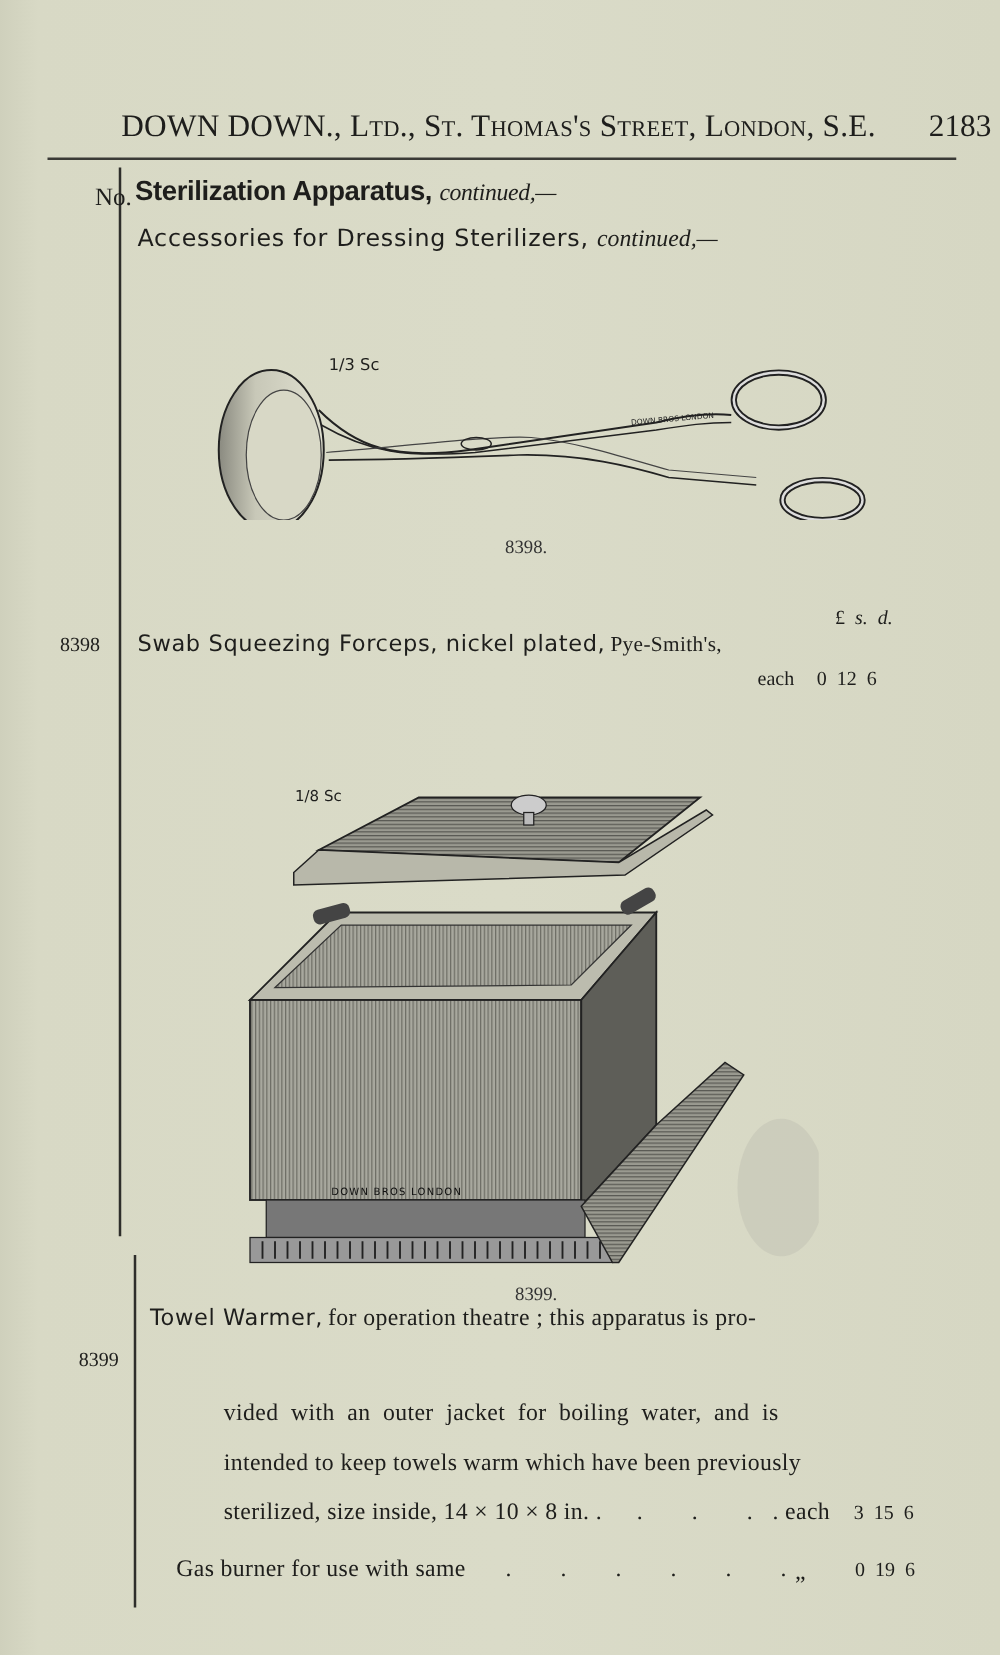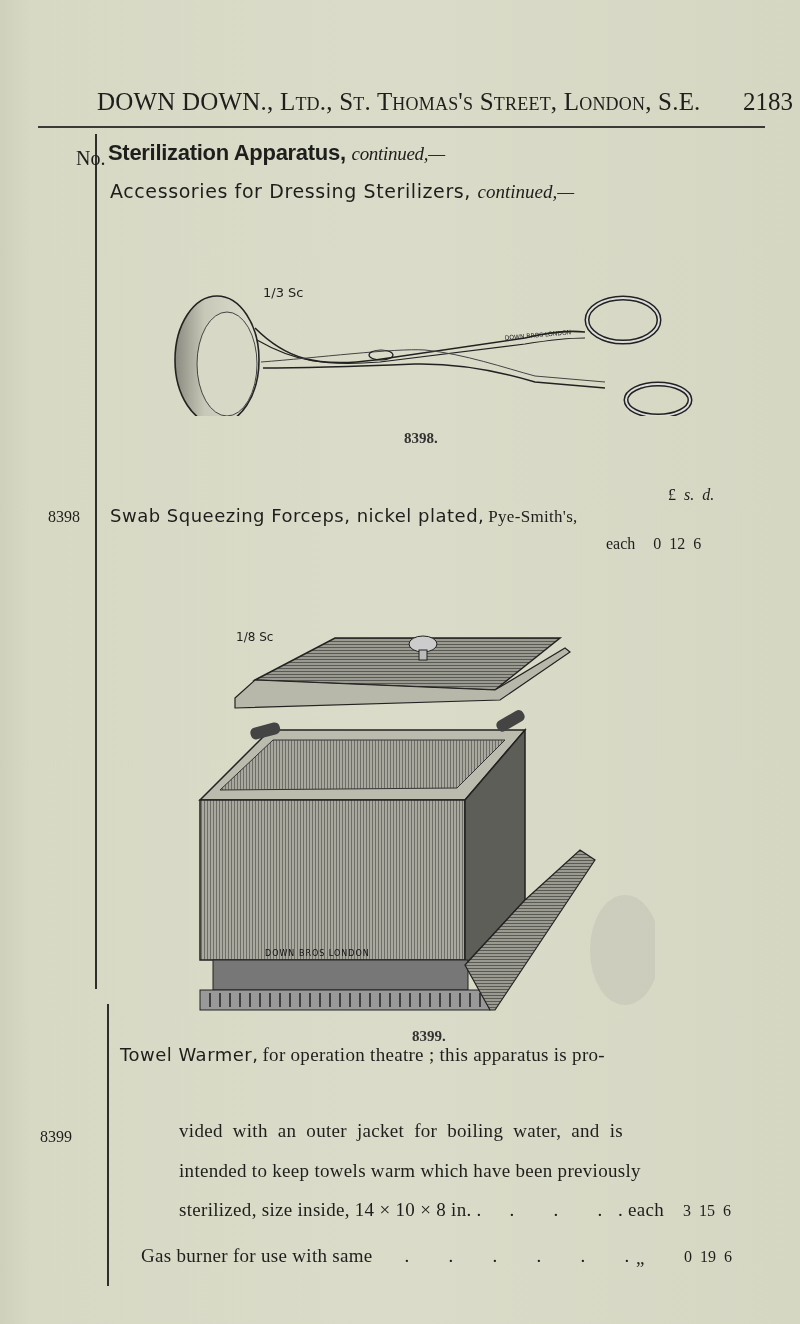--- a/index.html
+++ b/index.html
@@ -25,21 +25,21 @@
   .section-title {
     left:108px; top:140px; font-size:22px; font-weight:bold;
     font-family:"Liberation Sans Narrow","Liberation Sans", sans-serif; letter-spacing:-0.3px;
   }
   .section-title i { font-weight:normal; font-family:"Liberation Serif", serif; font-size:19px; }
   .subsection {
     left:110px; top:180px; font-size:19px; letter-spacing:0.6px;
     font-family:"DejaVu Sans", sans-serif;
   }
   .subsection i { font-family:"Liberation Serif", serif; font-size:19px; letter-spacing:0; }
-  .caption { font-size:15px; color:#333;font-weight:bold; }
+  .caption { font-size:15px; color:#333; }
   .item-no { font-size:16px;text-align:right; }
   .desc { font-size:19px; letter-spacing:0.3px; }
   .desc-bold { font-family:"DejaVu Sans", sans-serif; font-size:18px; letter-spacing:0.5px; }
   .price { font-size:16px; word-spacing:4px; }
   .dots span { display:inline-block; width:44px; text-align:center; }
   svg { position:absolute; }
 </style>
 </head>
 <body>
 
@@ -165,21 +165,21 @@
       <line x1="285" y1="373" x2="285" y2="387"></line>
   </g>
 
   <polygon points="270,345 330,280 385,230 400,240 300,390 295,390" fill="url(#hlines)" stroke="#222" stroke-width="1.2"></polygon>
   <ellipse cx="430" cy="330" rx="35" ry="55" fill="#c4c4b6" opacity="0.6"></ellipse>
   <text x="70" y="336" font-size="8" font-family="DejaVu Sans, sans-serif" fill="#111" letter-spacing="1">DOWN BROS LONDON</text>
 </svg>
 <div class="abs" style="left:236px;top:630px;font-family:'DejaVu Sans',sans-serif;font-size:12px;">1/8 Sc</div>
 <div class="abs caption" style="left:412px;top:1028px;">8399.</div>
 
-<div class="abs item-no" style="left:40px;top:1080px;margin-top:48px;">8399</div>
+<div class="abs item-no" style="left:63px;top:1080px;">8399</div>
 <div class="abs" style="left:120px;top:1044px;white-space:nowrap;">
   <span class="desc-bold">Towel Warmer,</span>
   <span class="desc">for operation theatre ; this apparatus is pro-</span>
 </div>
 <div class="abs desc" style="left:179px;top:1120px;white-space:nowrap;word-spacing:5px;">vided with an outer jacket for boiling water, and is</div>
 <div class="abs desc" style="left:179px;top:1160px;white-space:nowrap;">intended to keep towels warm which have been previously</div>
 <div class="abs desc" style="left:179px;top:1199px;white-space:nowrap;">sterilized, size inside, 14 × 10 × 8 in. .</div>
 <div class="abs desc dots" style="left:490px;top:1199px;white-space:nowrap;"><span>.</span><span>.</span><span>.</span></div>
 <div class="abs desc" style="left:618px;top:1199px;white-space:nowrap;">. each</div>
 <div class="abs price" style="left:683px;top:1202px;white-space:nowrap;">

